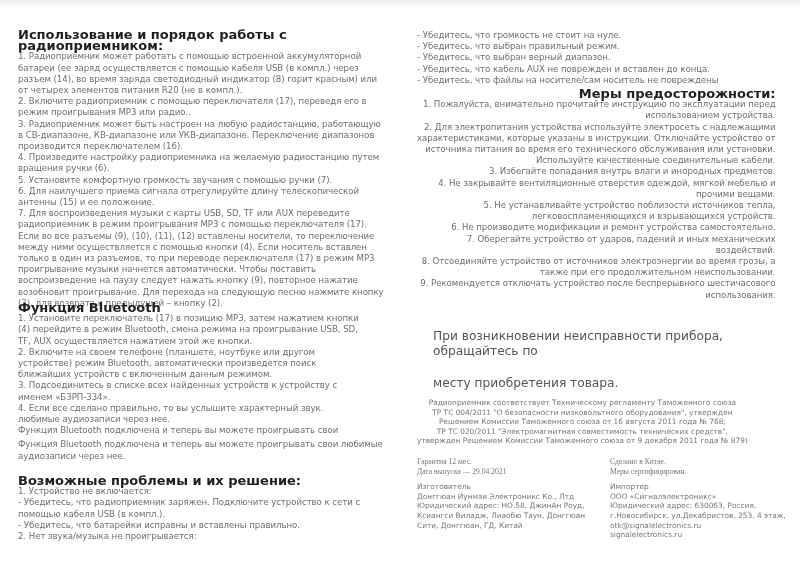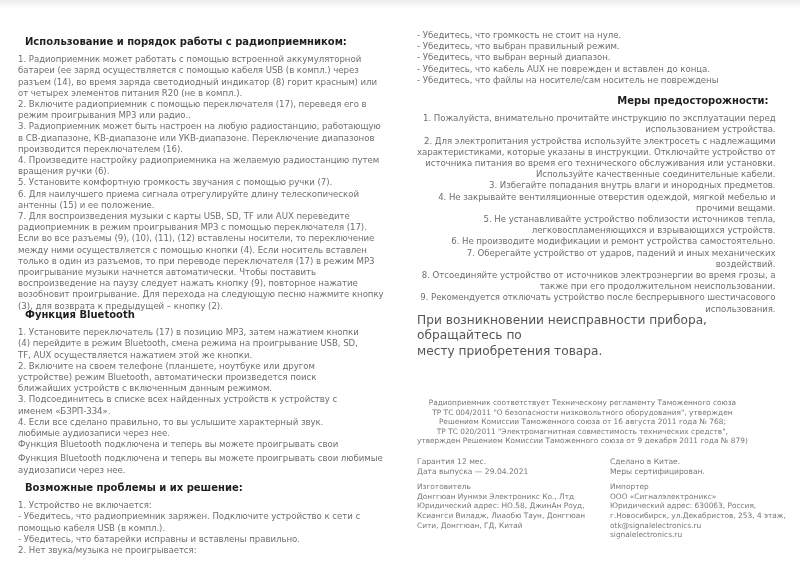--- a/index.html
+++ b/index.html
@@ -14,30 +14,30 @@
     position: absolute; left: 0; top: 0; width: 800px; height: 8px;
     background: linear-gradient(#ececec, #ffffff);
   }
   .col { position: absolute; top: 0; }
   .col-left { left: 18px; width: 380px; }
   .col-right { left: 417px; width: 370px; }
   .p {
     font-size: 8.6px; line-height: 11.2px; margin: 0; letter-spacing: -0.05px;
   }
   .h {
-    font-size: 10px; line-height: 11.2px; font-weight: bold; color: #1f1f1f; margin: 7px;
+    font-size: 13px; line-height: 11.2px; font-weight: bold; color: #1f1f1f; margin: 0;
   }
   .big {
-    font-size: 12.2px; line-height: 15.4px; color: #555; margin: 0;
+    font-size: 12.2px; line-height: 15.4px; color: #555; margin: 16px;
   }
   .small {
     font-size: 7.4px; line-height: 9.6px; margin: 0; color: #777;
   }
   .small2 {
-    font-size: 7.6px; line-height: 9.6px; margin: 0; color: #777;
+    font-size: 7.6px; line-height: 9.6px; margin: 0; color: #777; font-family: Liberation Serif, serif;
   }
   .ab { position: absolute; }
 </style>
 </head>
 <body>
 
 <div class="top-shade"></div>
 
 <div class="col col-left">
   <div class="ab" style="top:29px; left:0;">

